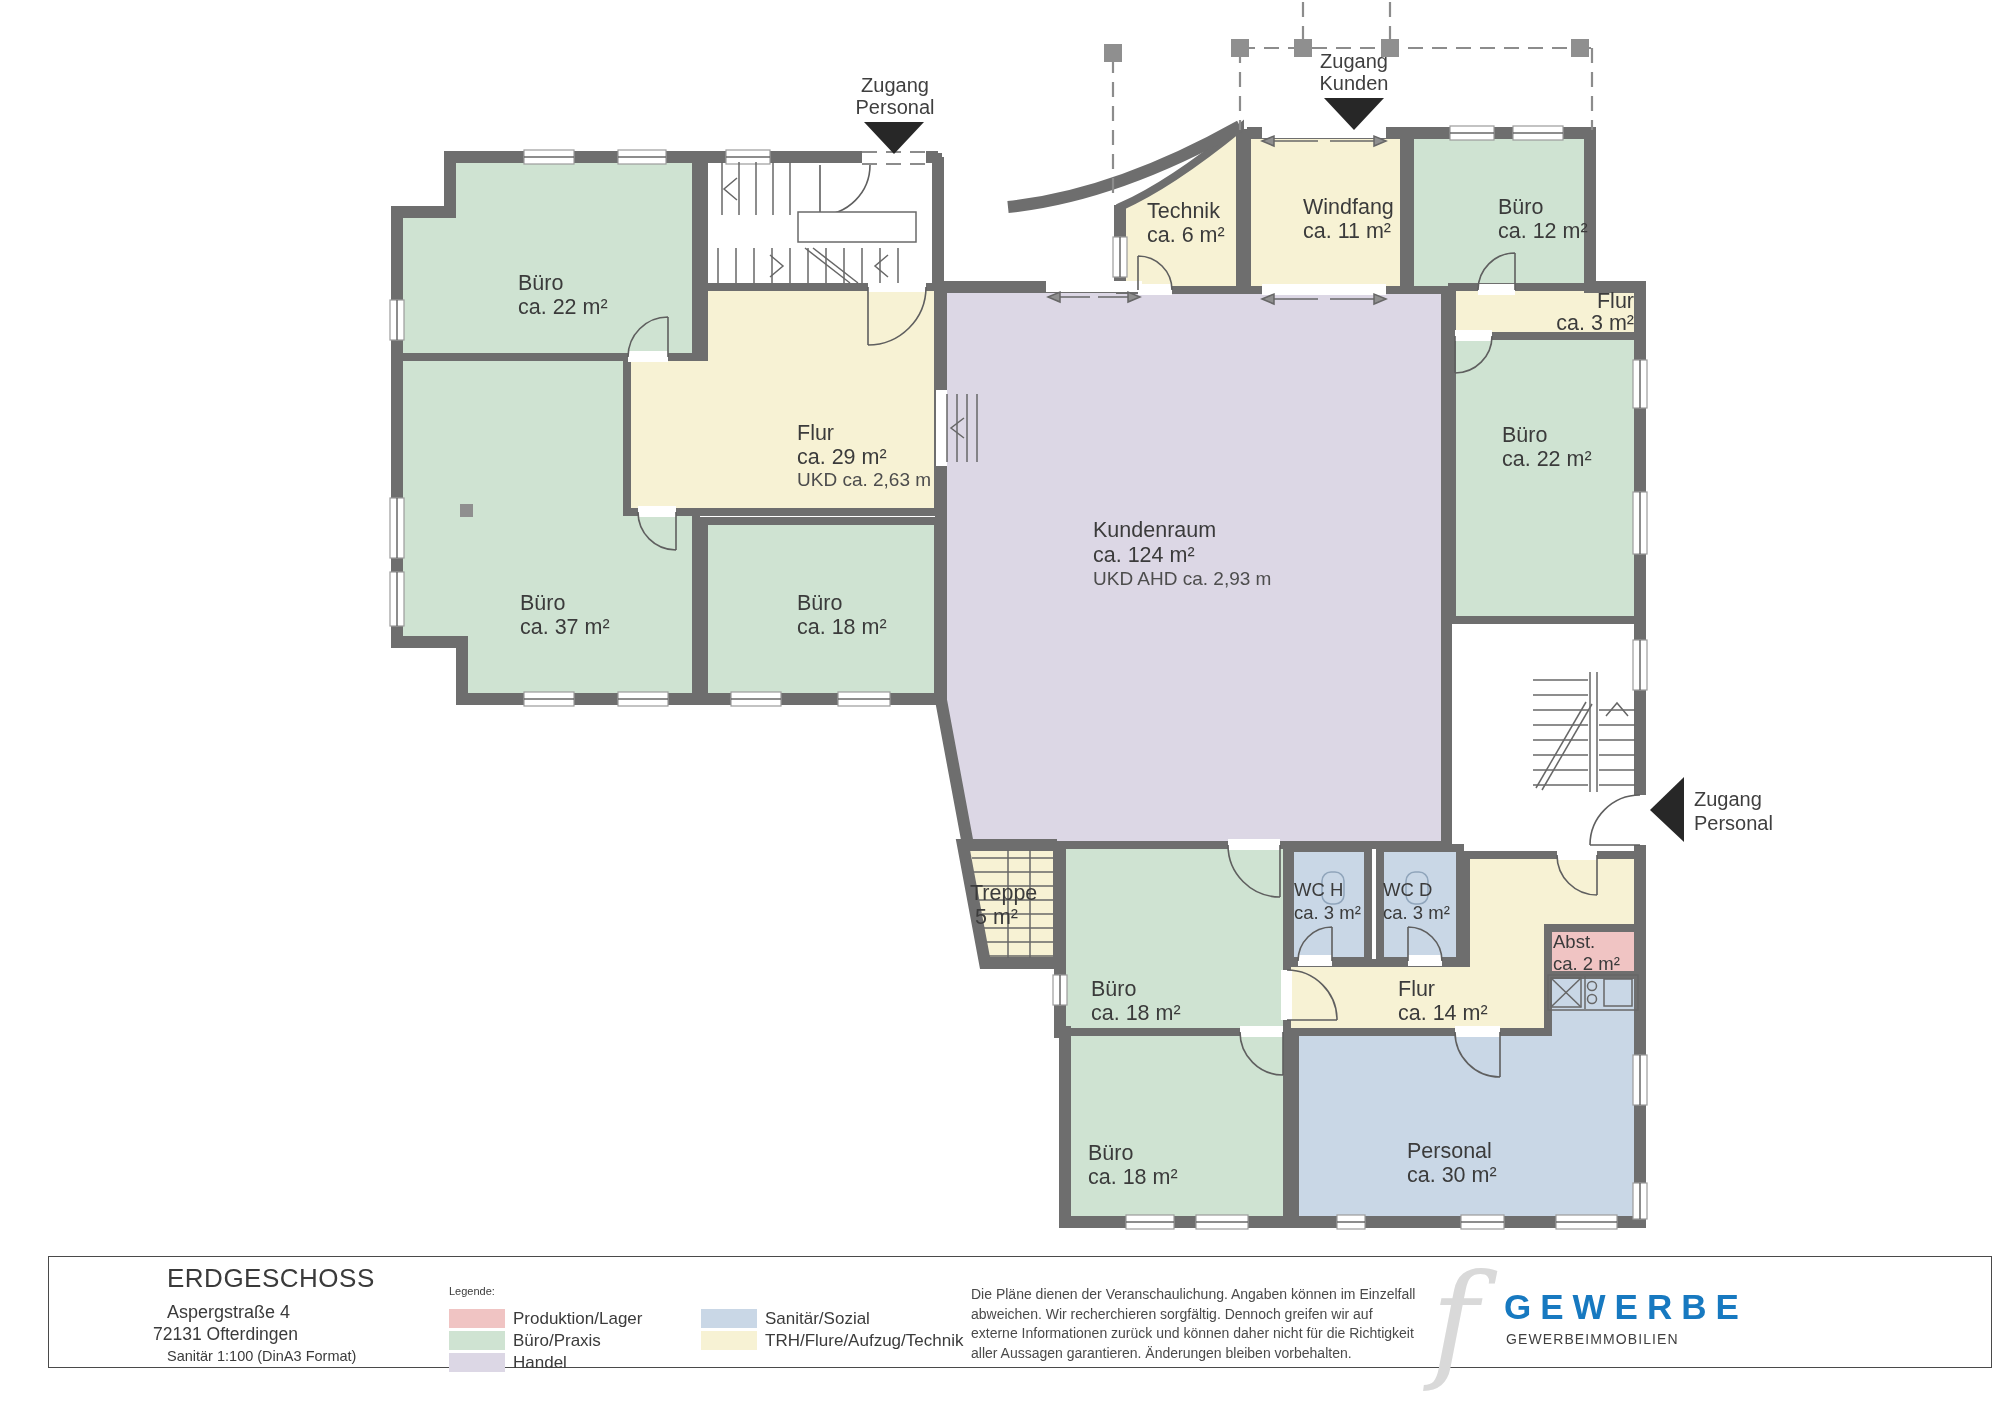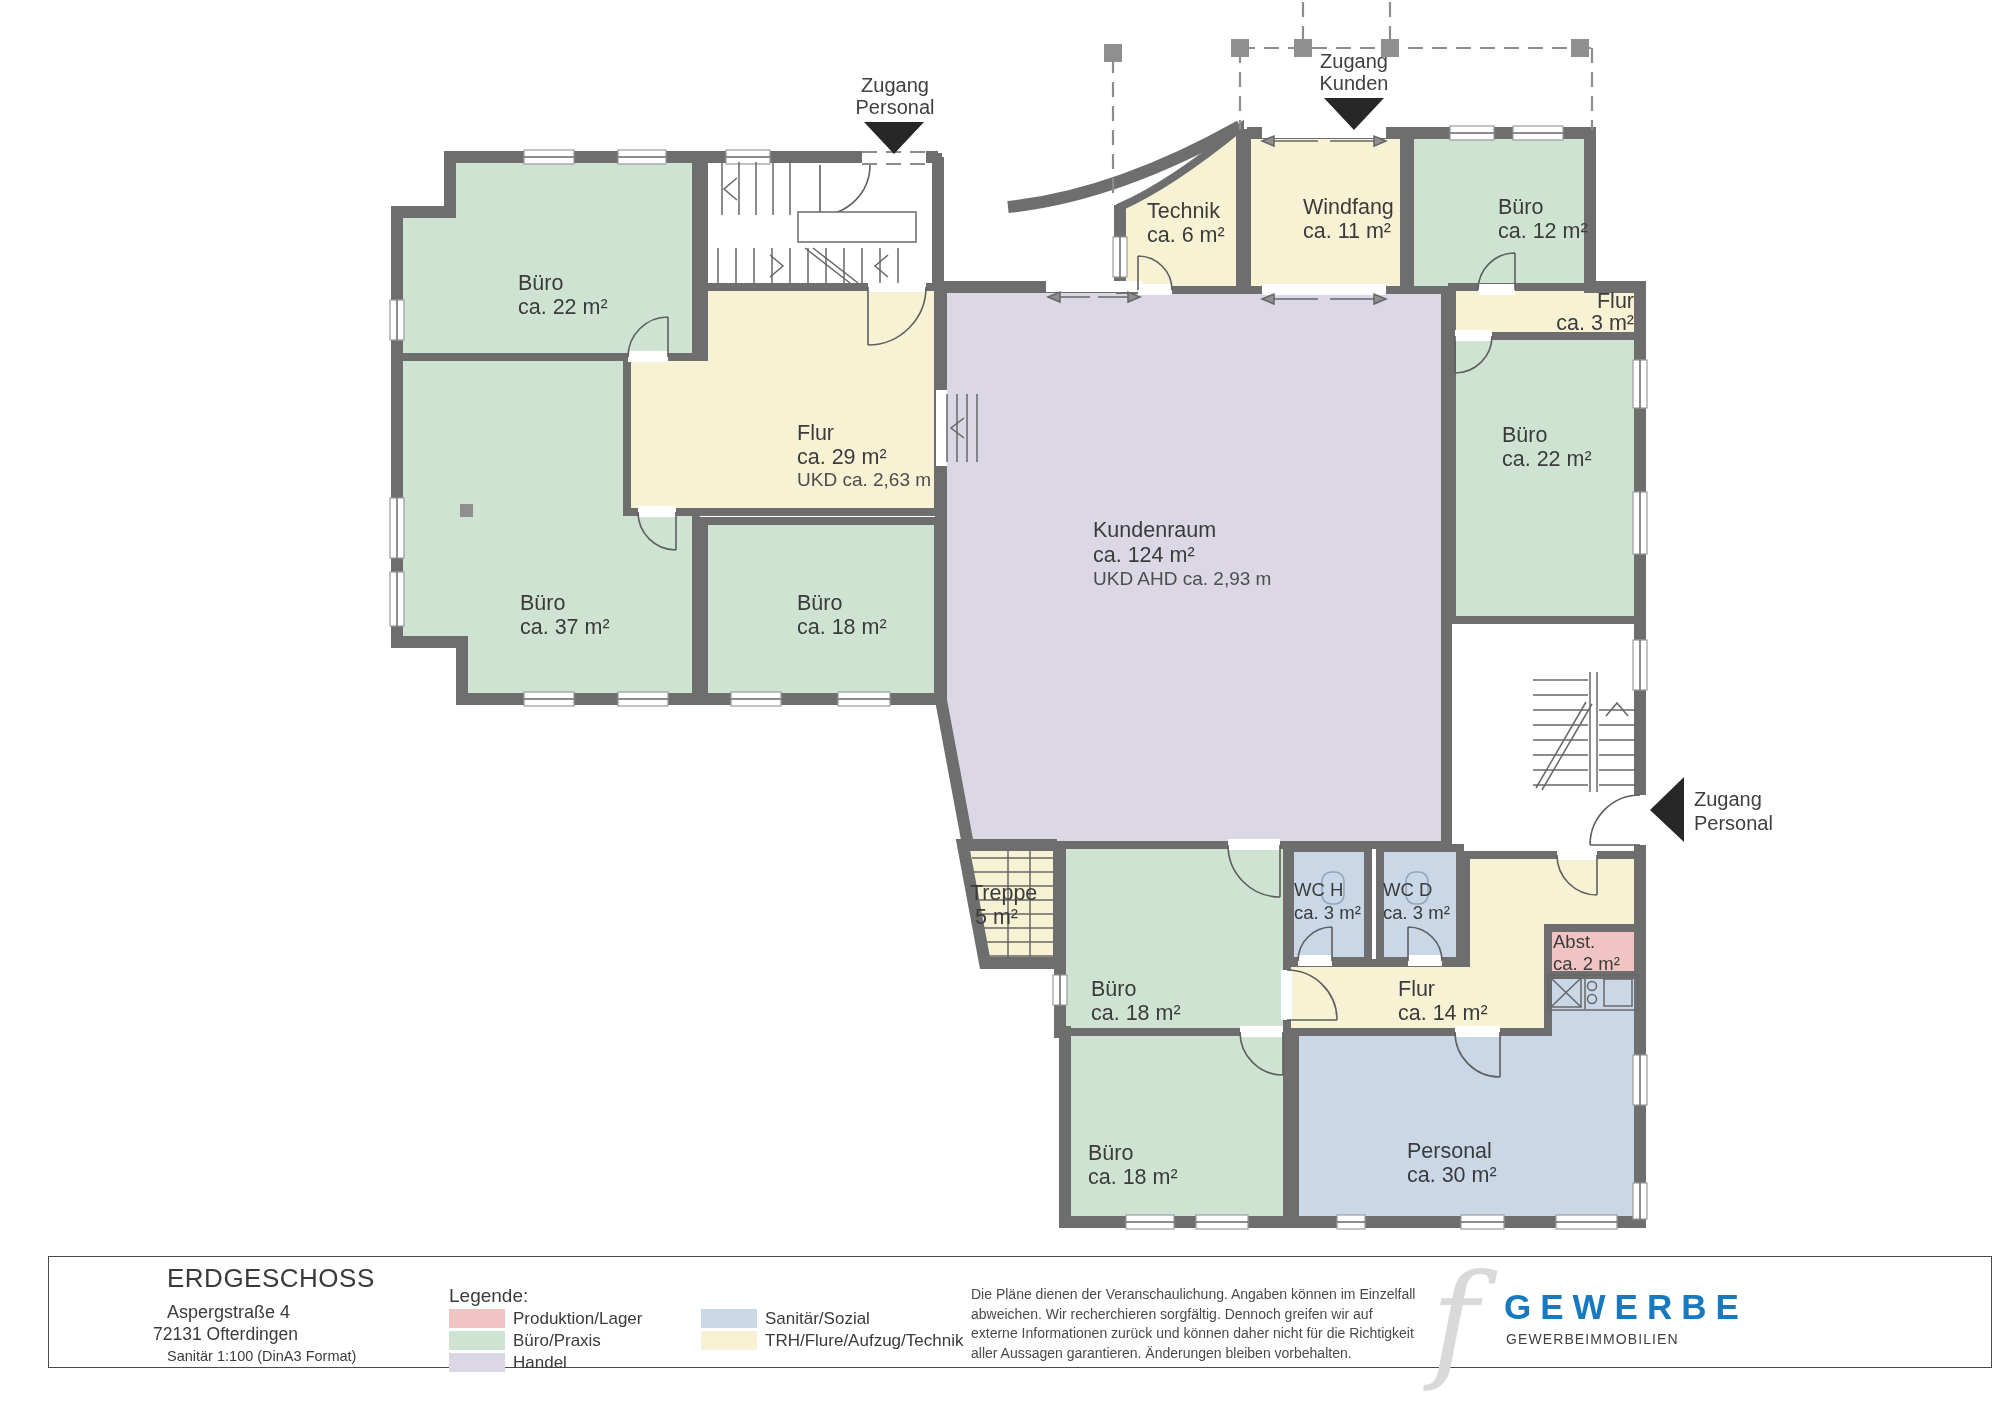--- a/index.html
+++ b/index.html
@@ -27,21 +27,21 @@
   .rn{font-size:19px;fill:#4d4d4d;}
   .zl{font-size:20px;fill:#3f3f3f;}
 
   
   .footer{position:absolute;left:48px;top:1256px;width:1902px;height:110px;
           border:1.5px solid #4a4a4a;background:#fff;padding-left:40px;}
   .f-title{position:absolute;left:118px;top:6px;font-size:26px;letter-spacing:0.5px;color:#3a3a3a;}
   .f-addr1{position:absolute;left:118px;top:45px;font-size:18px;}
   .f-addr2{position:absolute;left:104px;top:67px;font-size:17.5px;}
   .f-scale{position:absolute;left:118px;top:91px;font-size:14.5px;}
-  .lg-title{position:absolute;left:400px;top:28px;font-size:19px;text-align:center;}
+  .lg-title{position:absolute;left:400px;top:28px;font-size:11px;text-align:center;}
   .lg-item{position:absolute;height:19px;}
   .lg-sw{position:absolute;left:0;top:0;width:56px;height:19px;}
   .lg-lab{position:absolute;left:64px;top:0;font-size:17px;white-space:nowrap;}
   .disc{position:absolute;left:922px;top:28px;font-size:14px;line-height:19.5px;color:#4a4a4a;}
   .brand-f{position:absolute;left:1382px;top:-12px;font-family:"DejaVu Serif",serif;
            font-style:italic;font-size:128px;color:#d9d9d9;}
   .brand-name{position:absolute;left:1455px;top:30px;font-size:35px;font-weight:bold;
               letter-spacing:9px;color:#1779c0;}
   .brand-sub{position:absolute;left:1457px;top:74px;font-size:14px;letter-spacing:1.1px;color:#3f3f3f;}
   .brand-sub b{font-weight:normal;}

